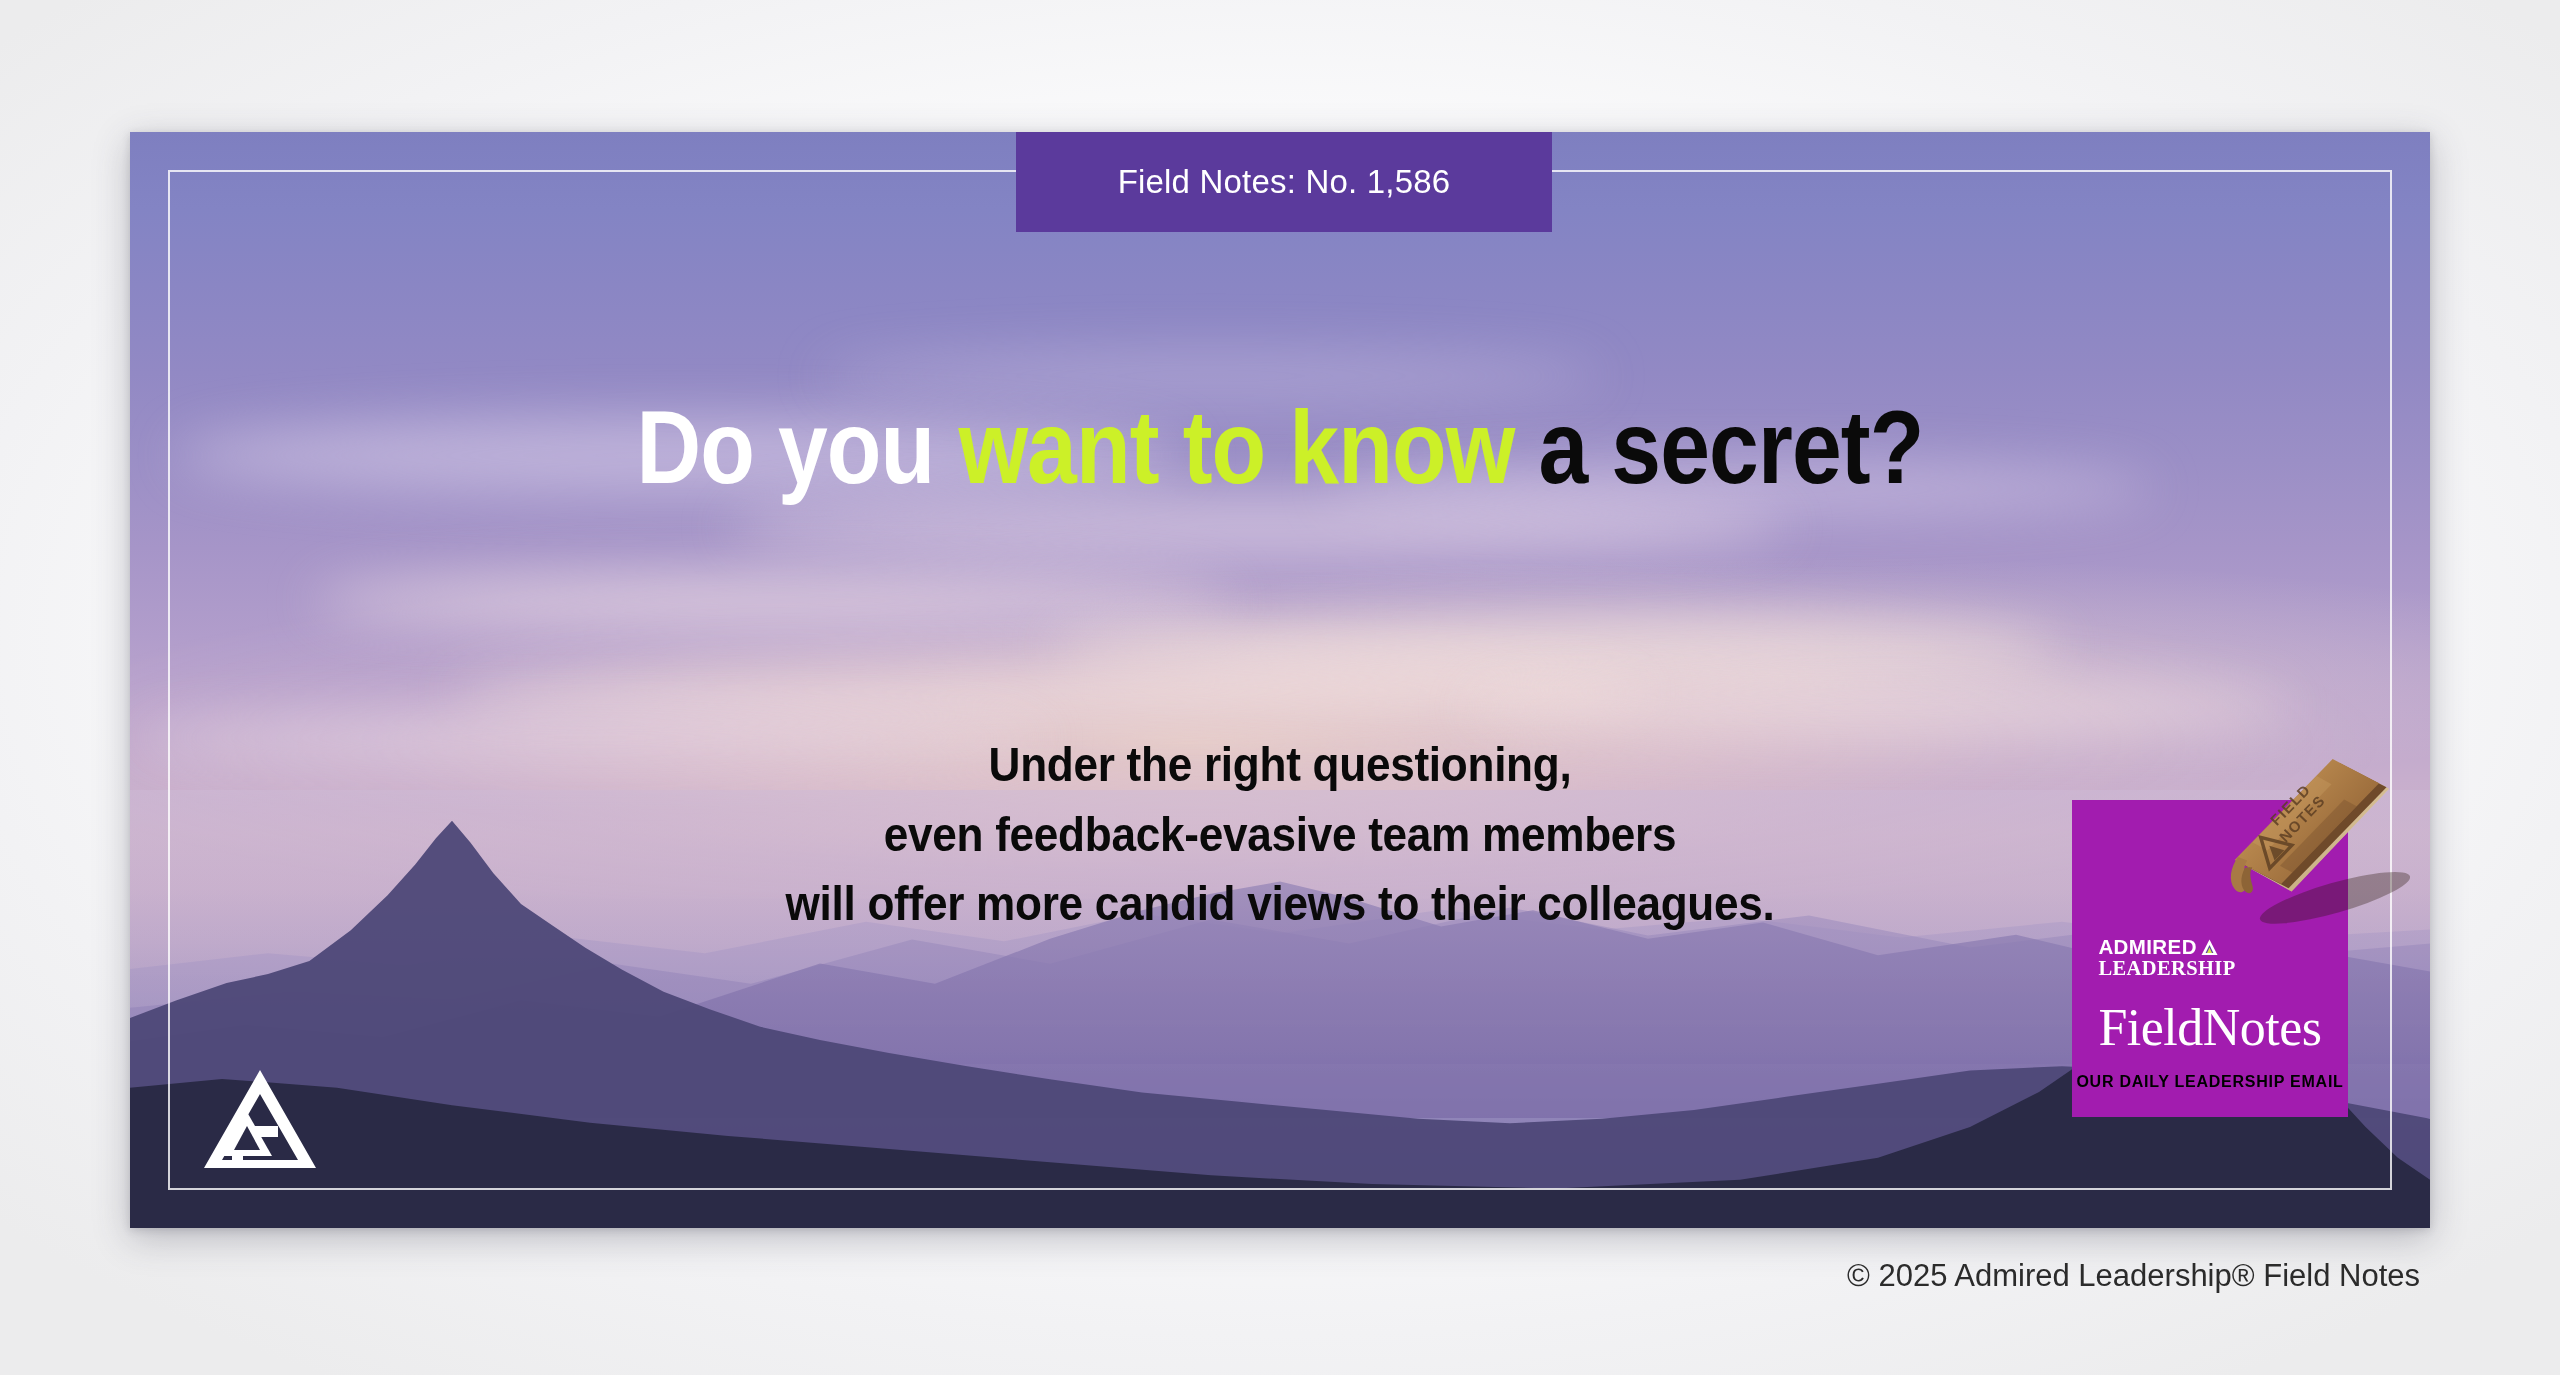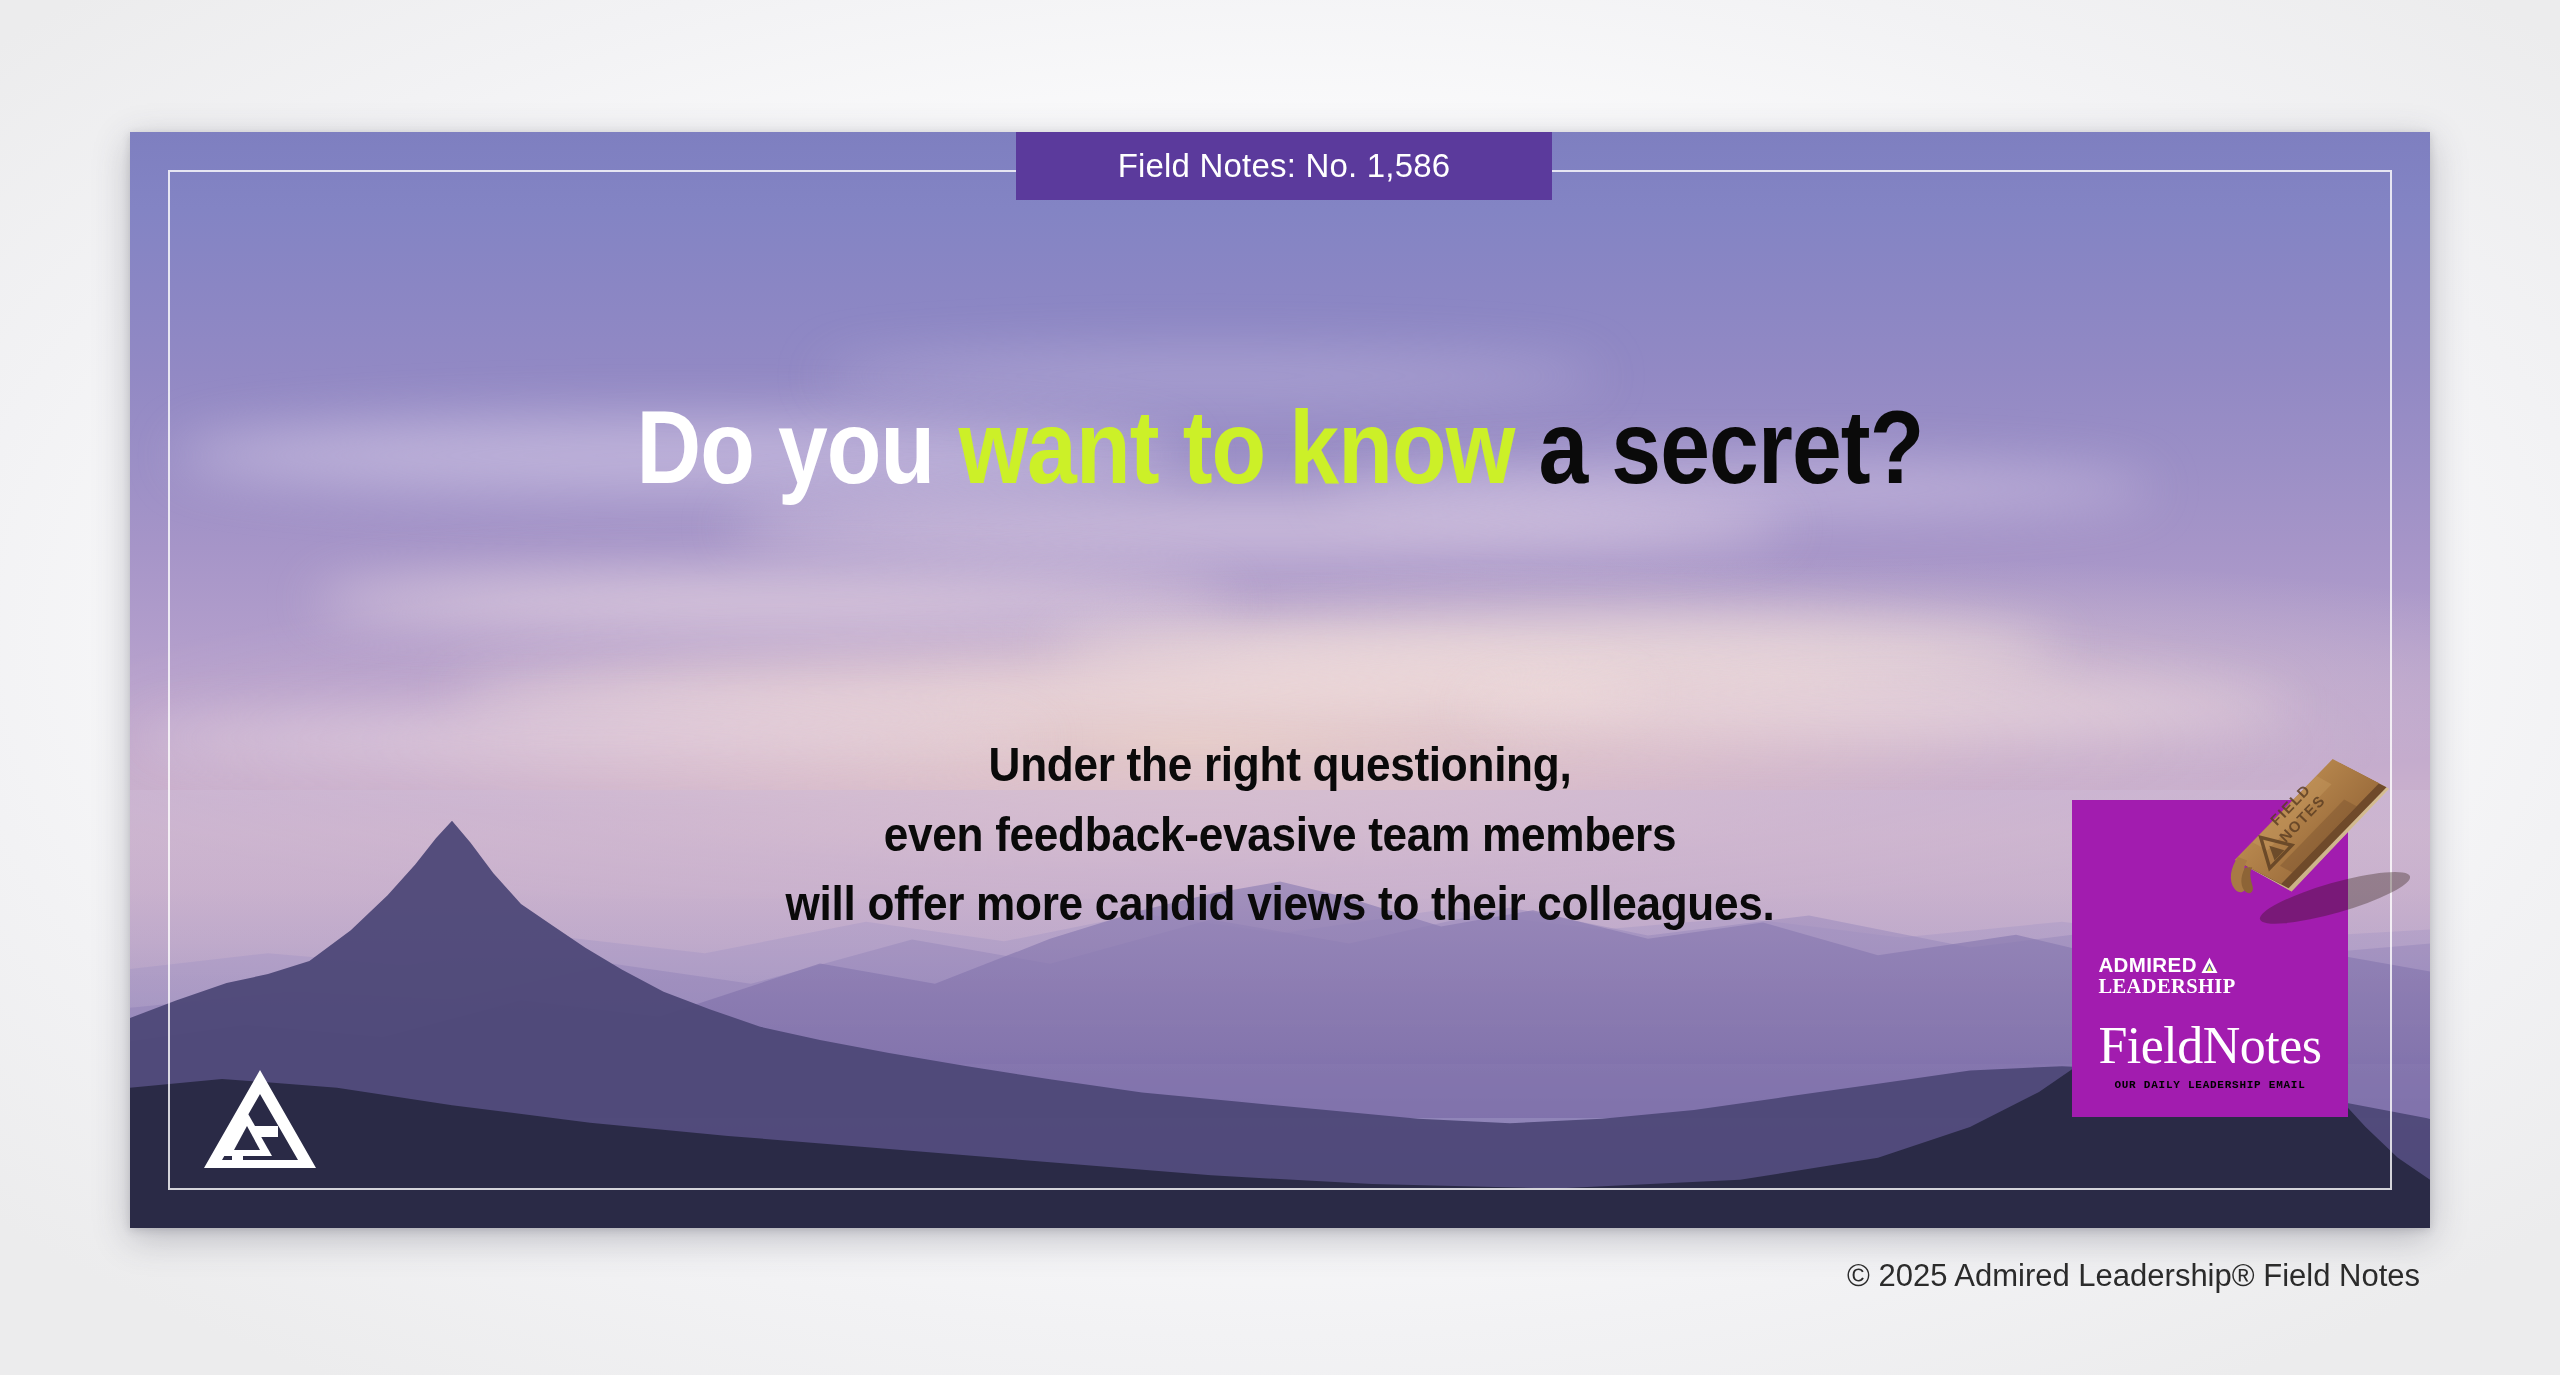--- a/index.html
+++ b/index.html
@@ -114,21 +114,21 @@
     border: 2px solid rgba(255,255,255,.80);
     pointer-events: none;
   }
 
   
   .badge {
     position: absolute;
     left: 886px;
     top: 0;
     width: 536px;
-    height: 68px;
+    height: 100px;
     background: #5b3a9c;
     display: flex;
     align-items: center;
     justify-content: center;
     z-index: 40;
   }
   .badge-text {
     color: #ffffff;
     font-size: 33px;
     font-weight: 400;
@@ -228,26 +228,26 @@
   }
   .fieldnotes {
     font-family: "Liberation Serif", "DejaVu Serif", serif;
     font-size: 52px;
     line-height: 1.06;
     letter-spacing: -.5px;
     margin-top: 20px;
     white-space: nowrap;
   }
   .promo-tag {
-    font-size: 11px;
+    font-size: 16px;
     font-weight: 700;
     letter-spacing: .75px;
-    margin-top: 6px;
+    margin-top: 18px;
     text-align: center;
-    font-family: Liberation Mono, monospace;
+    font-family: Liberation Sans, sans-serif;
     white-space: nowrap;
   }
 
   
   .notebook {
     position: absolute;
     left: 2083px;
     top: 620px;
     width: 196px;
     height: 168px;

